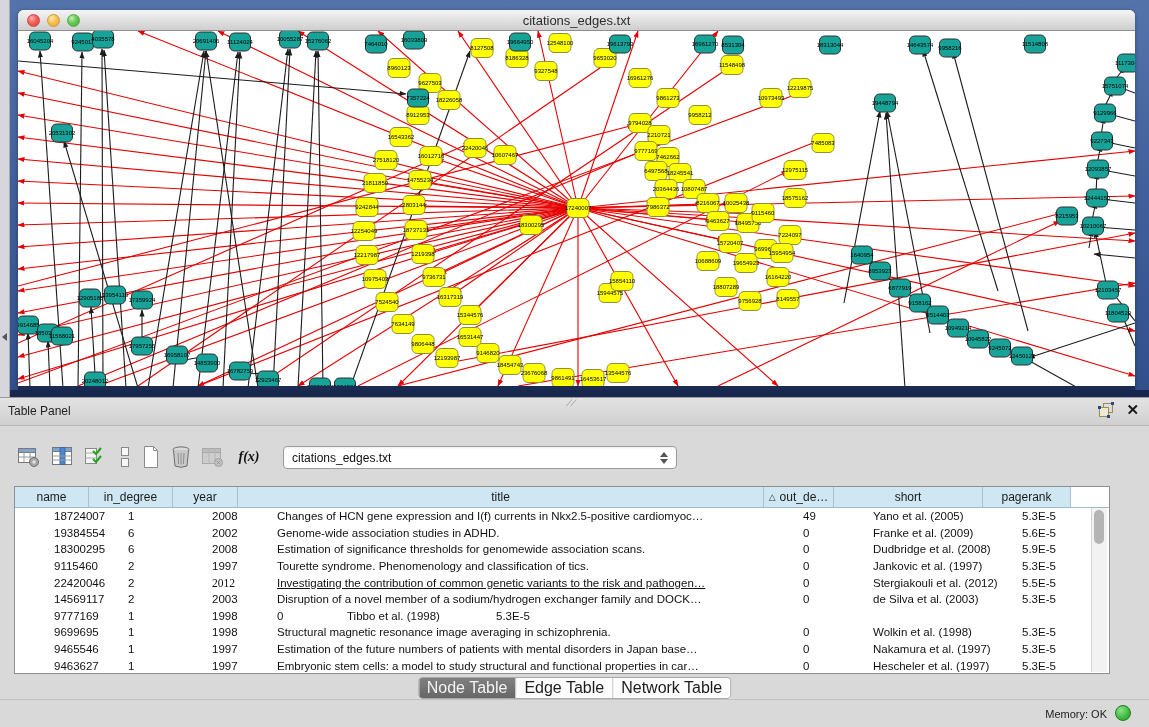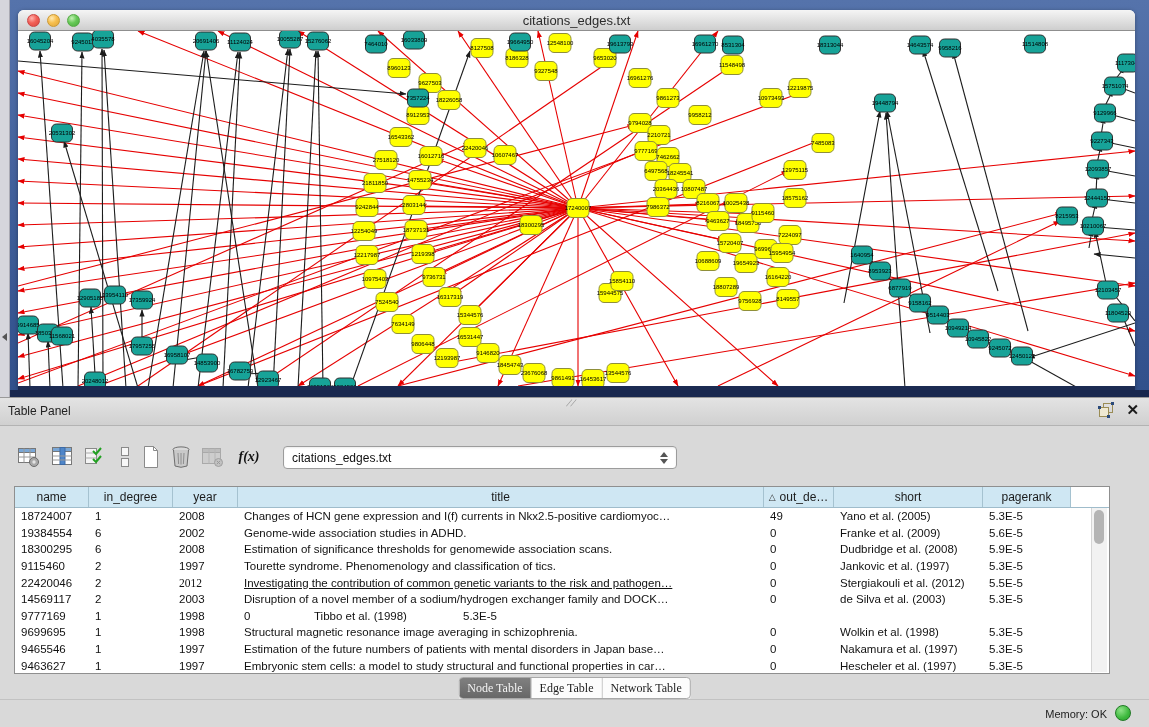--- a/index.html
+++ b/index.html
@@ -39,27 +39,27 @@
   .combo-arrows i{width:0;height:0;border-left:4px solid transparent;border-right:4px solid transparent;}
   .arr-up{border-bottom:5px solid #555;}
   .arr-dn{border-top:5px solid #555;}
 
   .grid{position:absolute;left:14px;top:88px;width:1096px;height:188px;background:#fff;border:1px solid #8f8f8f;box-sizing:border-box;}
   .grid-header{display:flex;height:20px;background:#cfe7f3;border-bottom:1px solid #9fbccb;}
   .gh-cell{box-sizing:border-box;border-right:1px solid #a5c2d0;display:flex;align-items:center;justify-content:center;font-size:12px;color:#1b1b1b;overflow:hidden;white-space:nowrap;}
   .gh-rest{flex:1;background:#fff;border-right:none;}
   .sort-tri{font-size:9px;margin-right:4px;color:#333;}
   .grid-body{position:relative;}
-  .g-row{display:flex;height:16.6px;align-items:center;}
+  .g-row{display:flex;height:16.6px;align-items:center;margin-left:33px;}
   .g-cell{box-sizing:border-box;padding-left:6px;font-size:11.5px;color:#111;overflow:hidden;white-space:nowrap;}
   .vscroll{position:absolute;right:2px;top:21px;width:15px;height:164px;background:#f2f2f2;border-left:1px solid #d5d5d5;}
   .vthumb{position:absolute;left:2px;top:2px;width:10px;height:34px;border-radius:6px;background:#b4b4b4;}
 
   .seg{position:absolute;left:50%;transform:translateX(-50%);top:279px;display:flex;border:1px solid #a9a9a9;border-radius:4px;overflow:hidden;background:#fcfcfc;box-shadow:0 1px 0 rgba(255,255,255,.6);}
-  .seg-item{padding:2px 8px;font-size:12px;color:#1c1c1c;border-right:1px solid #c7c7c7;height:16px;line-height:16px;font-family:Liberation Serif, serif;}
+  .seg-item{padding:2px 8px;font-size:16px;color:#1c1c1c;border-right:1px solid #c7c7c7;height:16px;line-height:16px;}
   .seg-item:last-child{border-right:none;}
   .seg-item.active{background:linear-gradient(#808080,#676767);color:#f4f4f4;}
 
   .statusbar{position:absolute;left:0;top:301px;width:100%;height:29px;border-top:1px solid #c2c2c2;}
   .mem{position:absolute;right:42px;top:8px;font-size:11px;color:#222;}
   .mem-dot{position:absolute;right:18px;top:5px;width:16px;height:16px;border-radius:50%;background:radial-gradient(circle at 35% 30%,#8fe288,#3cb83c 60%,#2f9e31);border:1px solid #1f7a24;box-sizing:border-box;}
 </style>
 </head>
 <body>
 

